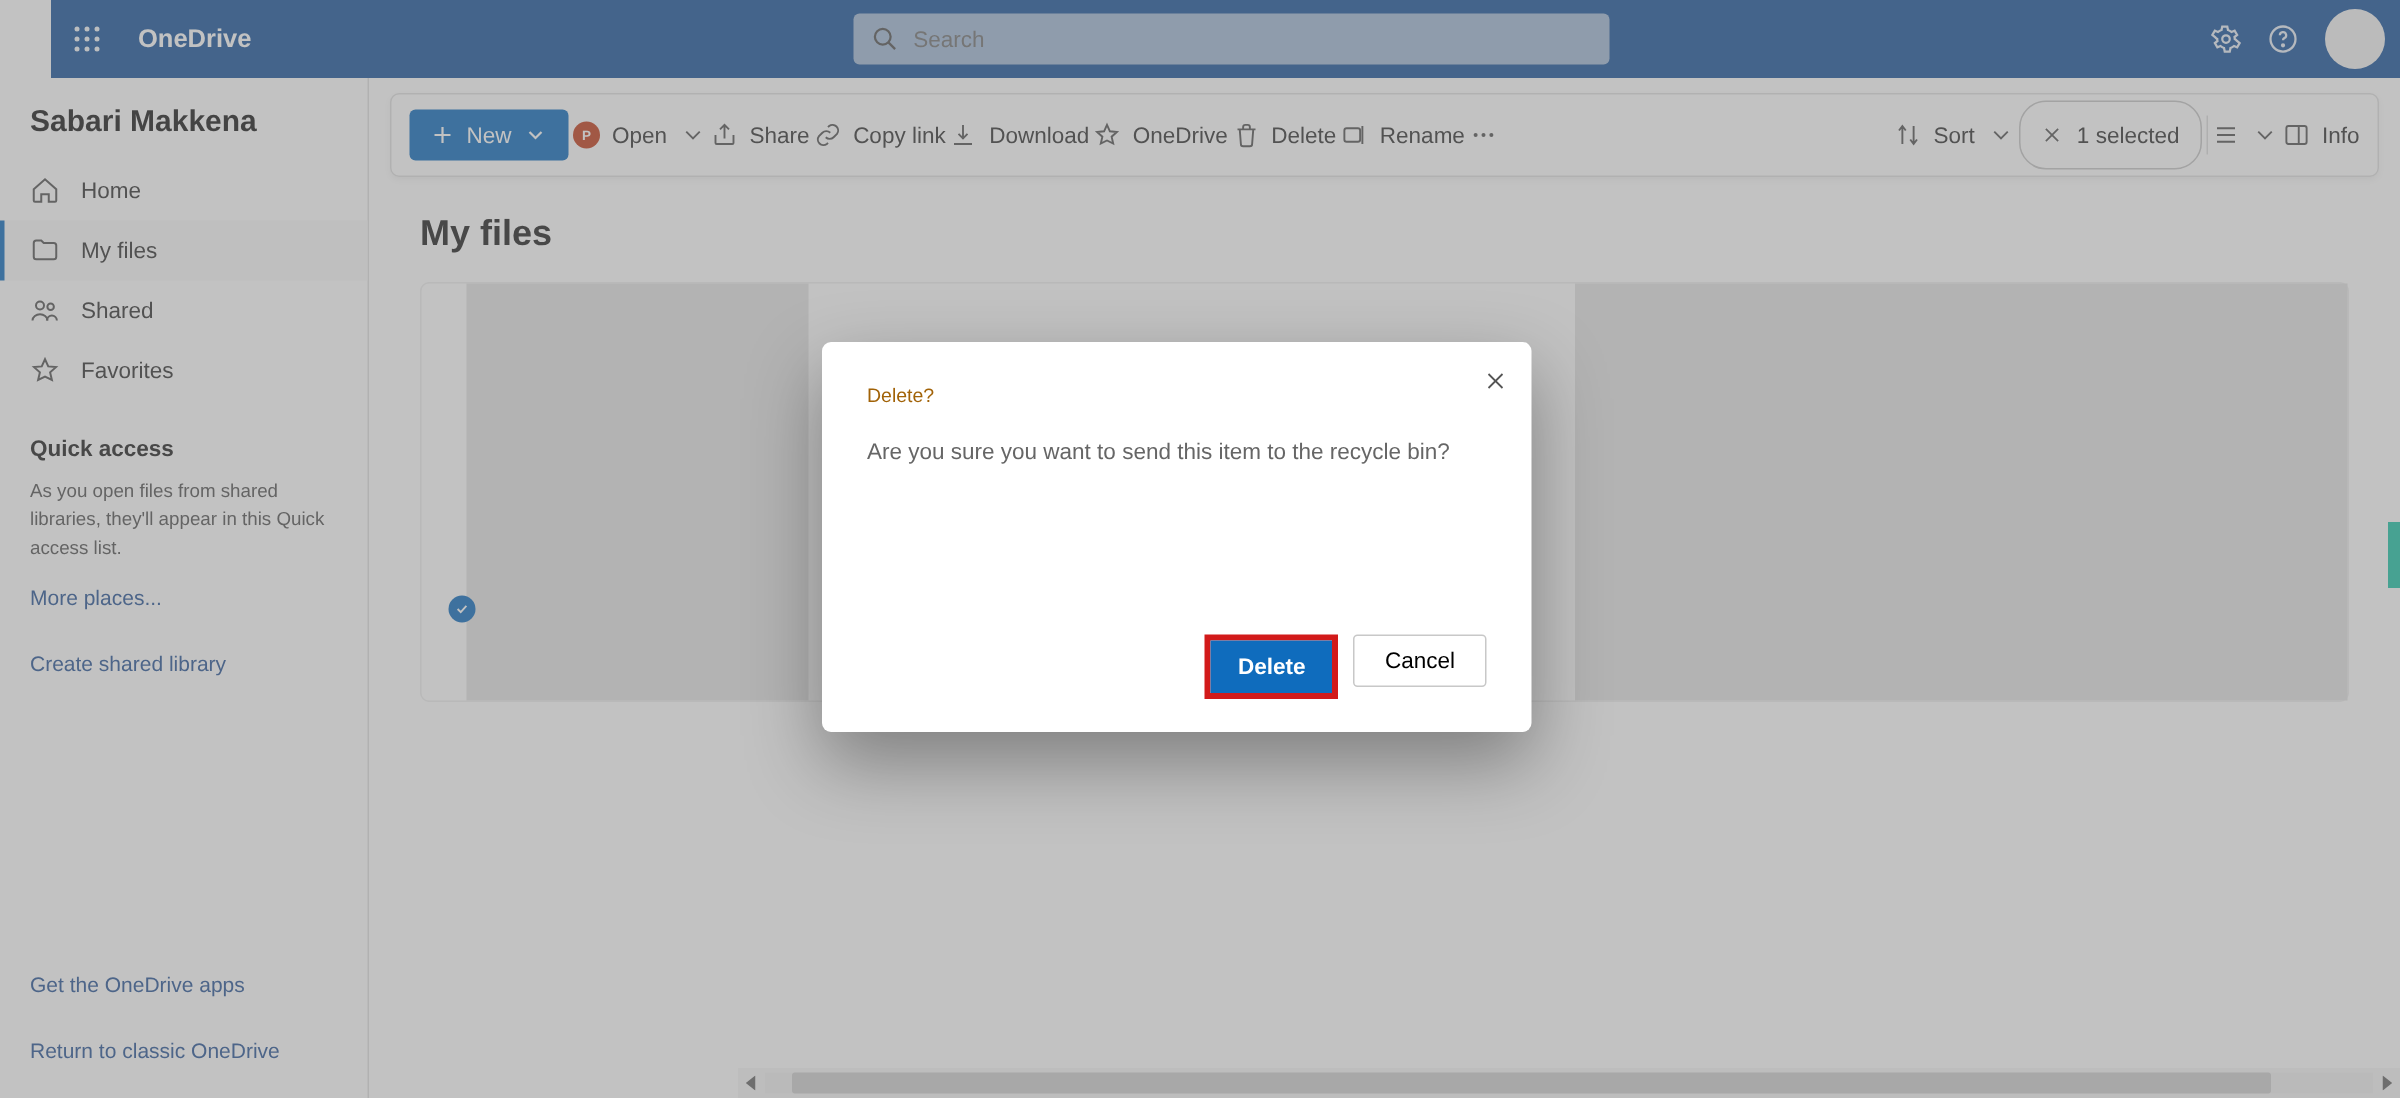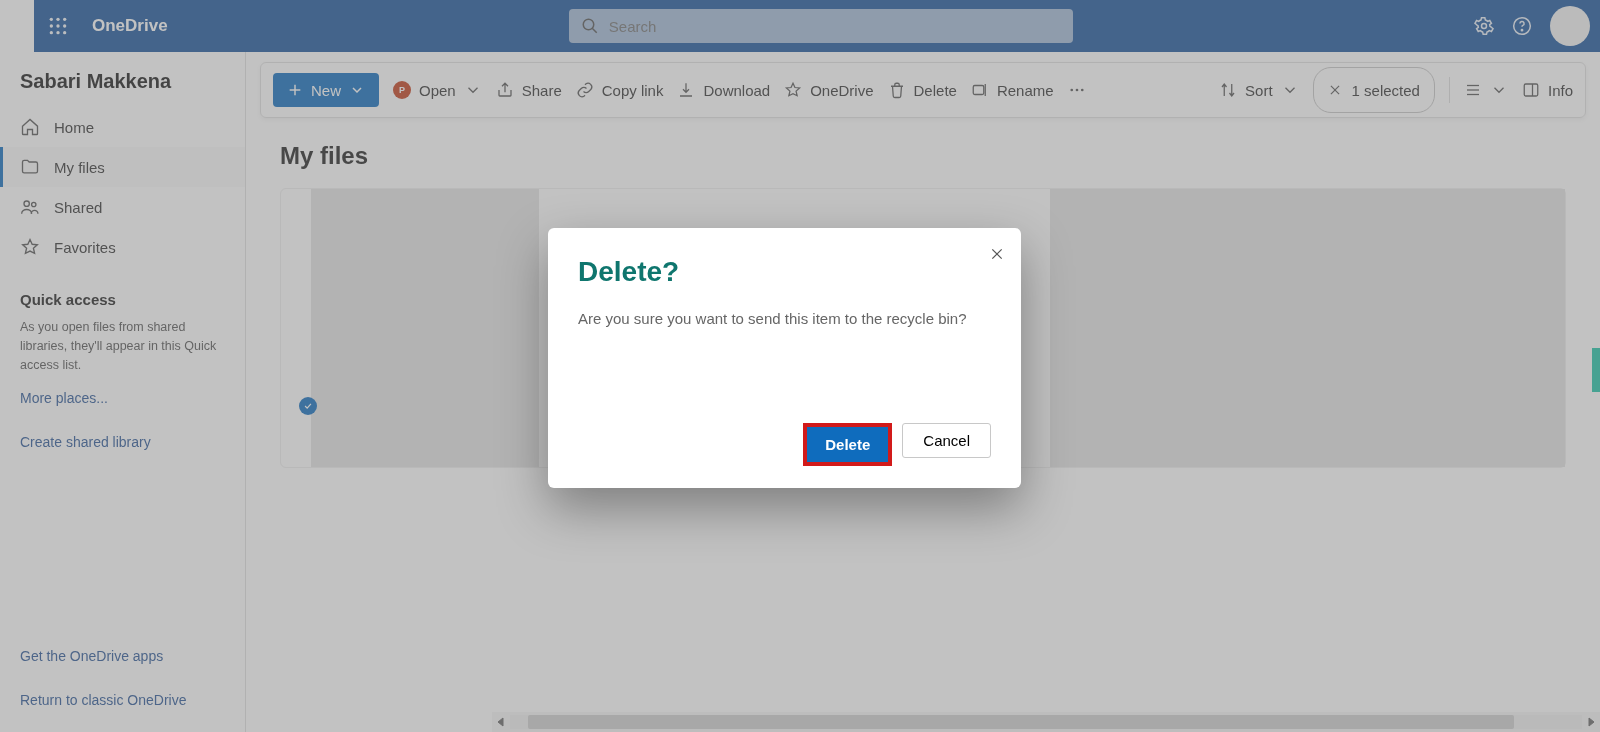--- a/index.html
+++ b/index.html
@@ -41,21 +41,21 @@
 .quick-desc { font-size:12.5px; line-height:1.5; color:#555; }
 .link { color:#2b5797; font-size:14px; cursor:pointer; padding: 6px 20px; }
 .sidebar-spacer { flex:1; }
 .sidebar-bottom { padding-bottom: 18px; }
 .sidebar-bottom .link { display:block; margin-top: 16px; }
 
 
 .main { flex:1; display:flex; flex-direction:column; background:#fff; position:relative; }
 .toolbar {
   height:56px; border:1px solid #e1e1e1; margin:10px 14px 0; border-radius:6px;
-  display:flex; align-items:center; padding:0 12px; gap:14px; color:#333; font-size:15px;
+  display:flex; align-items:center; padding:0 12px; gap:3px; color:#333; font-size:15px;
   box-shadow: 0 2px 4px rgba(0,0,0,.06);
 }
 .btn-new { background:#0f6cbd; color:#fff; height:34px; border-radius:4px; display:flex; align-items:center; gap:8px; padding:0 14px; cursor:pointer; font-size:15px; }
 .btn-new svg { width:16px; height:16px; stroke:#fff; stroke-width:2.2; }
 .tb-item { display:flex; align-items:center; gap:8px; cursor:pointer; }
 .tb-item svg, .tb-item .circ { width:18px; height:18px; stroke:#555; fill:none; stroke-width:1.7; }
 .circ { background:#c43e1c; border-radius:50%; width:16px; height:16px; display:inline-flex; align-items:center; justify-content:center; color:#fff; font-size:9px; font-weight:700; }
 .tb-spacer { flex:1; }
 .pill { border:1px solid #c6c6c6; border-radius:18px; height:46px; display:flex; align-items:center; padding:0 14px; gap:10px; cursor:pointer; }
 .pill svg { width:14px; height:14px; stroke:#555; stroke-width:2; }
@@ -81,21 +81,21 @@
 
 .teal-tab { position:absolute; right:0; top:348px; width:8px; height:44px; background:#1fc5a8; }
 
 
 .scrim { position:absolute; inset:0; background:rgba(120,120,120,.45); }
 .dialog {
   position:absolute; left:548px; top:228px; width:473px; height:260px; background:#fff;
   border-radius:6px; box-shadow:0 20px 50px rgba(0,0,0,.35); padding: 28px 30px 22px;
   display:flex; flex-direction:column;
 }
-.dialog-title { font-size:28px; font-weight:700; color:#0f766e; }
+.dialog-title { font-size:13px; font-weight:400; color:#a16207; }
 .dialog-close { position:absolute; right:16px; top:18px; cursor:pointer; }
 .dialog-close svg { width:16px; height:16px; stroke:#555; stroke-width:1.8; }
 .dialog-body { margin-top:22px; color:#666; font-size:15px; flex:1; }
 .dialog-actions { display:flex; justify-content:flex-end; gap:10px; }
 .btn-delete-wrap { border:4px solid #d21a1a; padding:0; display:inline-block; }
 .btn-delete { background:#0f6cbd; color:#fff; border:none; height:35px; padding:0 18px; font-size:15px; font-weight:600; cursor:pointer; }
 .btn-cancel { background:#fff; border:1px solid #c8c8c8; height:35px; padding:0 20px; font-size:15px; cursor:pointer; border-radius:3px; }
 </style>
 </head>
 <body>

